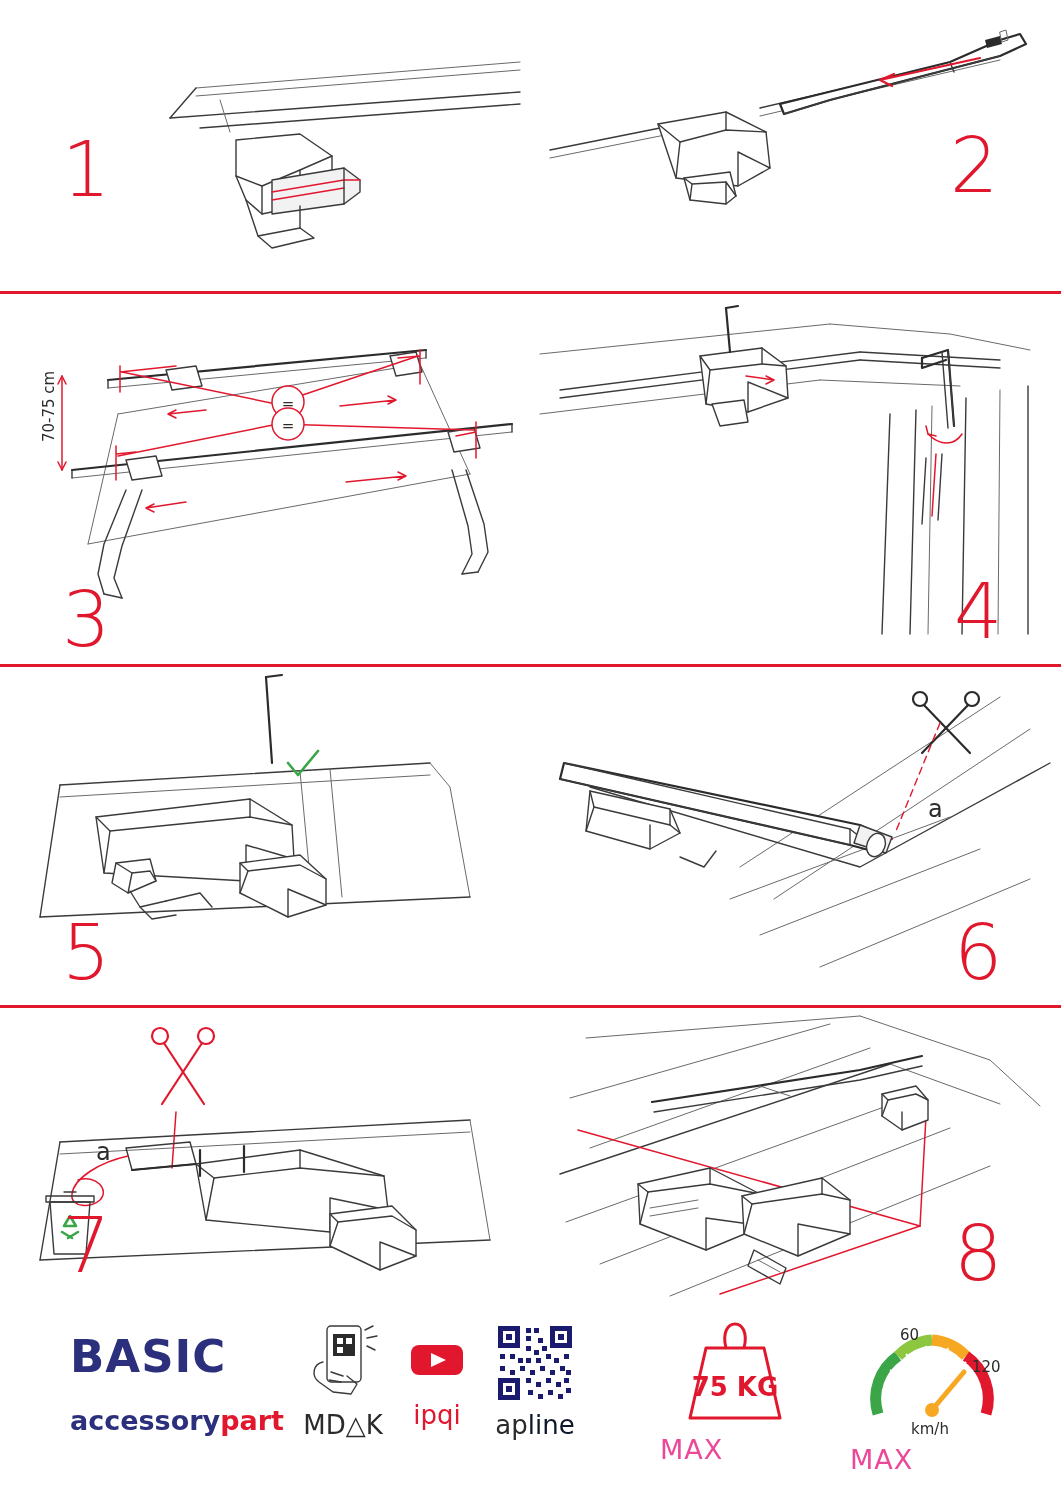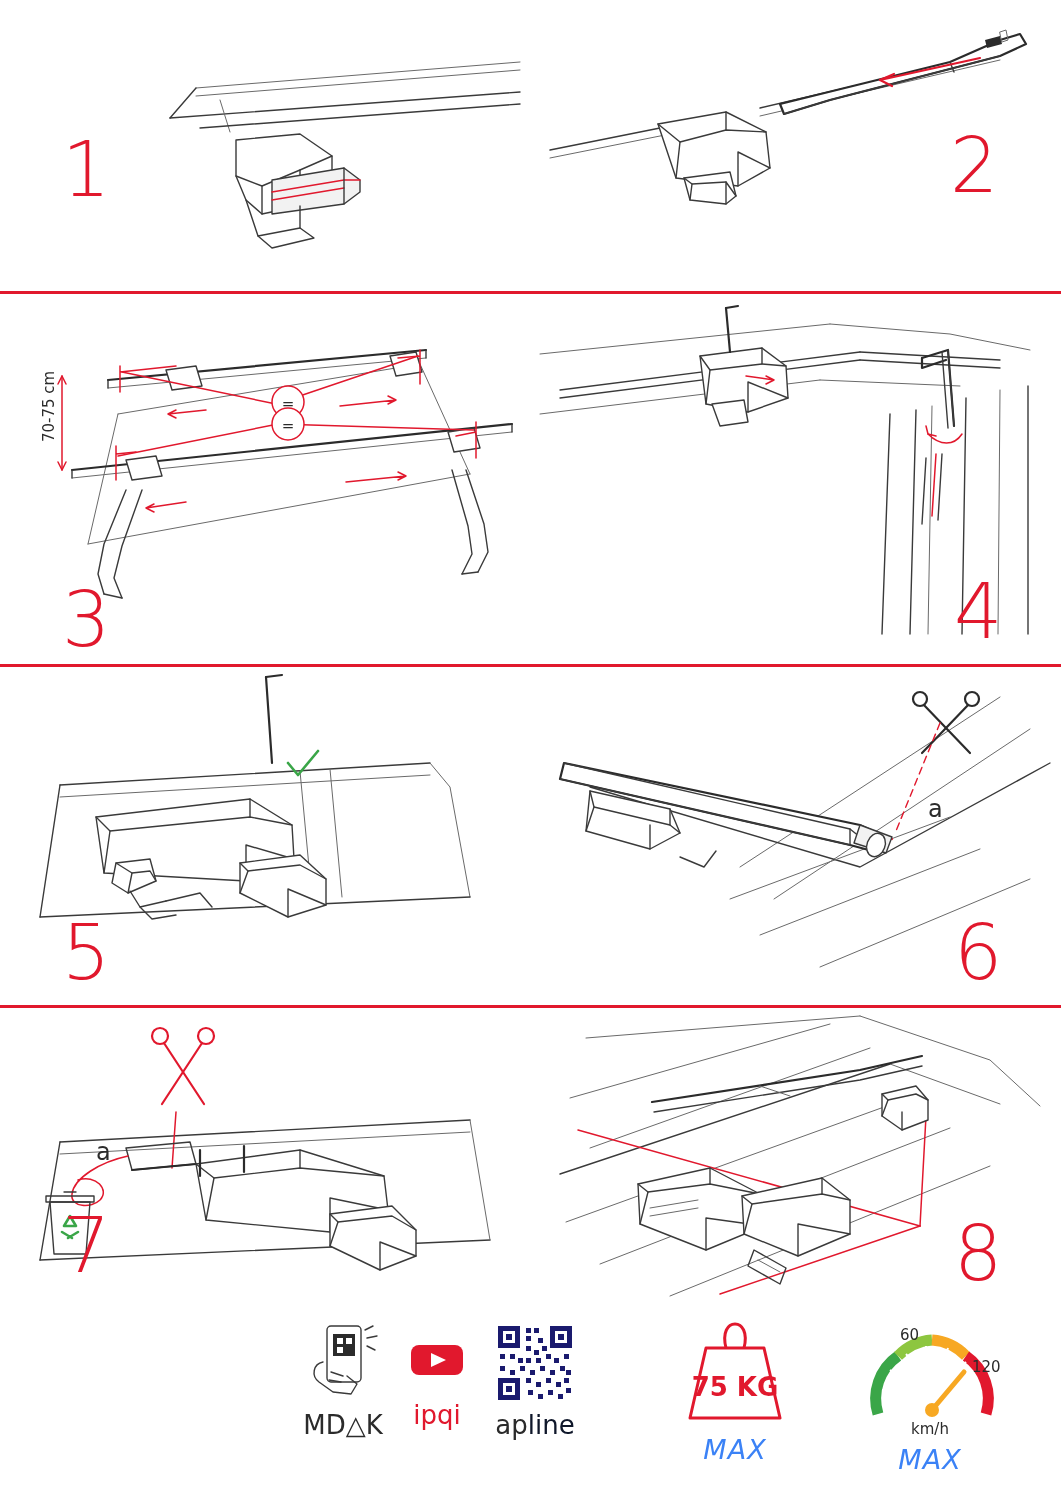--- a/index.html
+++ b/index.html
@@ -63,24 +63,23 @@
     font-family: "DejaVu Sans", sans-serif;
     font-size: 26px;
     color: #2b2b2b;
     text-align: center;
   }
   .logo-label .blue { color: #0f172a; }
   .logo-label .red { color: #e1182d; }
   .max-label {
     font-family: "DejaVu Sans", sans-serif;
     font-size: 27px;
-    color: #3b82f6;
-    text-align: center;
+    color: #ec4899;
+    text-align: left;
     letter-spacing: 1px;
-    font-style: italic;
   }
   .weight-text {
     font-family: "DejaVu Sans", sans-serif;
     font-size: 26px;
     font-weight: bold;
     fill: #e1182d;
   }
   .dim-label {
     font-family: "DejaVu Sans", sans-serif;
     font-size: 15px;
@@ -423,20 +422,26 @@
       <path class="ln fillw" d="M352 86 L386 78 L398 92 L398 112 L372 122 L352 108 Z"></path>
       <path class="ln" d="M352 108 L358 92 L352 86"></path>
       <path class="ln" d="M358 92 L386 86 L398 92"></path>
       <path class="ln" d="M372 122 L372 104"></path>
     </svg>
     <div class="step-num" style="left:424px;top:208px;">8</div>
   </div>
 
   <div id="footer">
 
+    <div style="position:absolute;left:70px;top:30px;width:240px;">
+      <div class="brand-basic">BASIC</div>
+      <div class="brand-accessory" style="margin-top:22px;">
+        <span>accessory</span><span class="part">part</span>
+      </div>
+    </div>
 
     <div style="position:absolute;left:288px;top:24px;width:110px;text-align:center;">
       <svg width="80" height="78" viewBox="0 0 80 78" style="margin:0 auto;">
         <rect class="ln fillw" x="24" y="2" width="34" height="56" rx="4"></rect>
         <rect class="dk" x="30" y="10" width="22" height="22"></rect>
         <rect class="fillw" x="34" y="14" width="6" height="6"></rect>
         <rect class="fillw" x="43" y="14" width="6" height="6"></rect>
         <rect class="fillw" x="34" y="23" width="6" height="6"></rect>
         <path class="ln" d="M20 38 C 10 40, 8 52, 16 58 L30 68 L48 70 L54 60 L44 52"></path>
         <path class="ln" d="M28 48 L40 52 M26 56 L38 58"></path>

